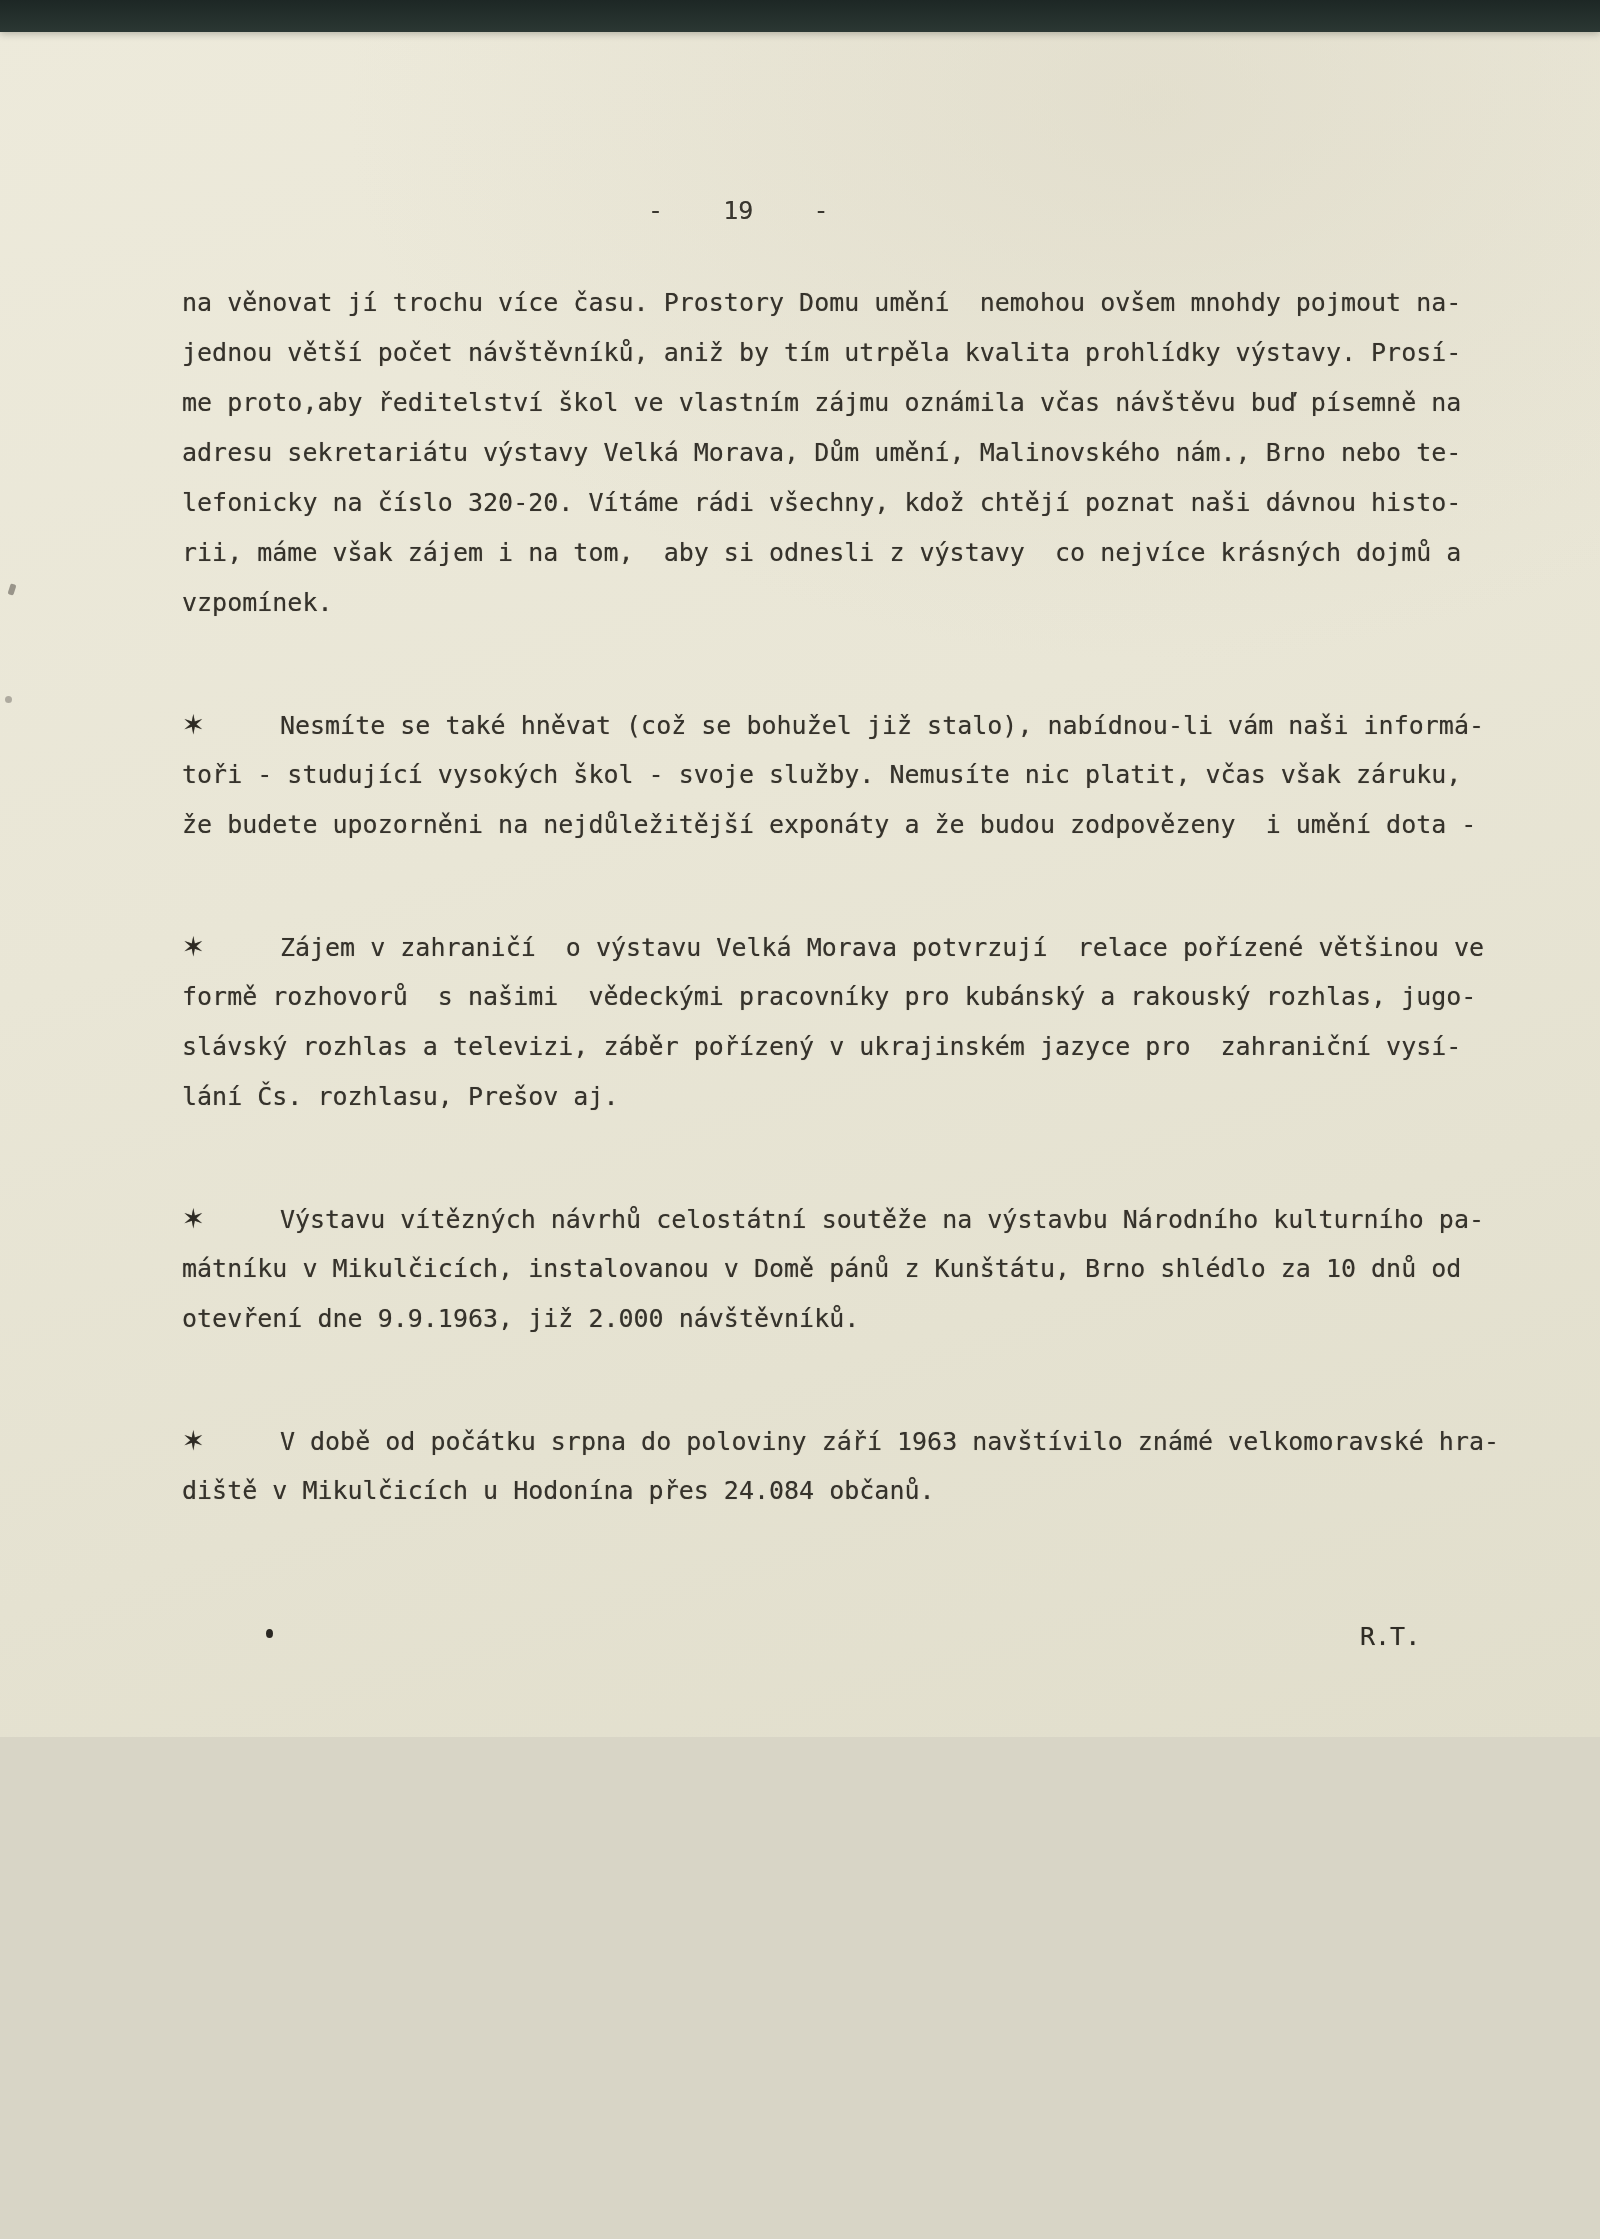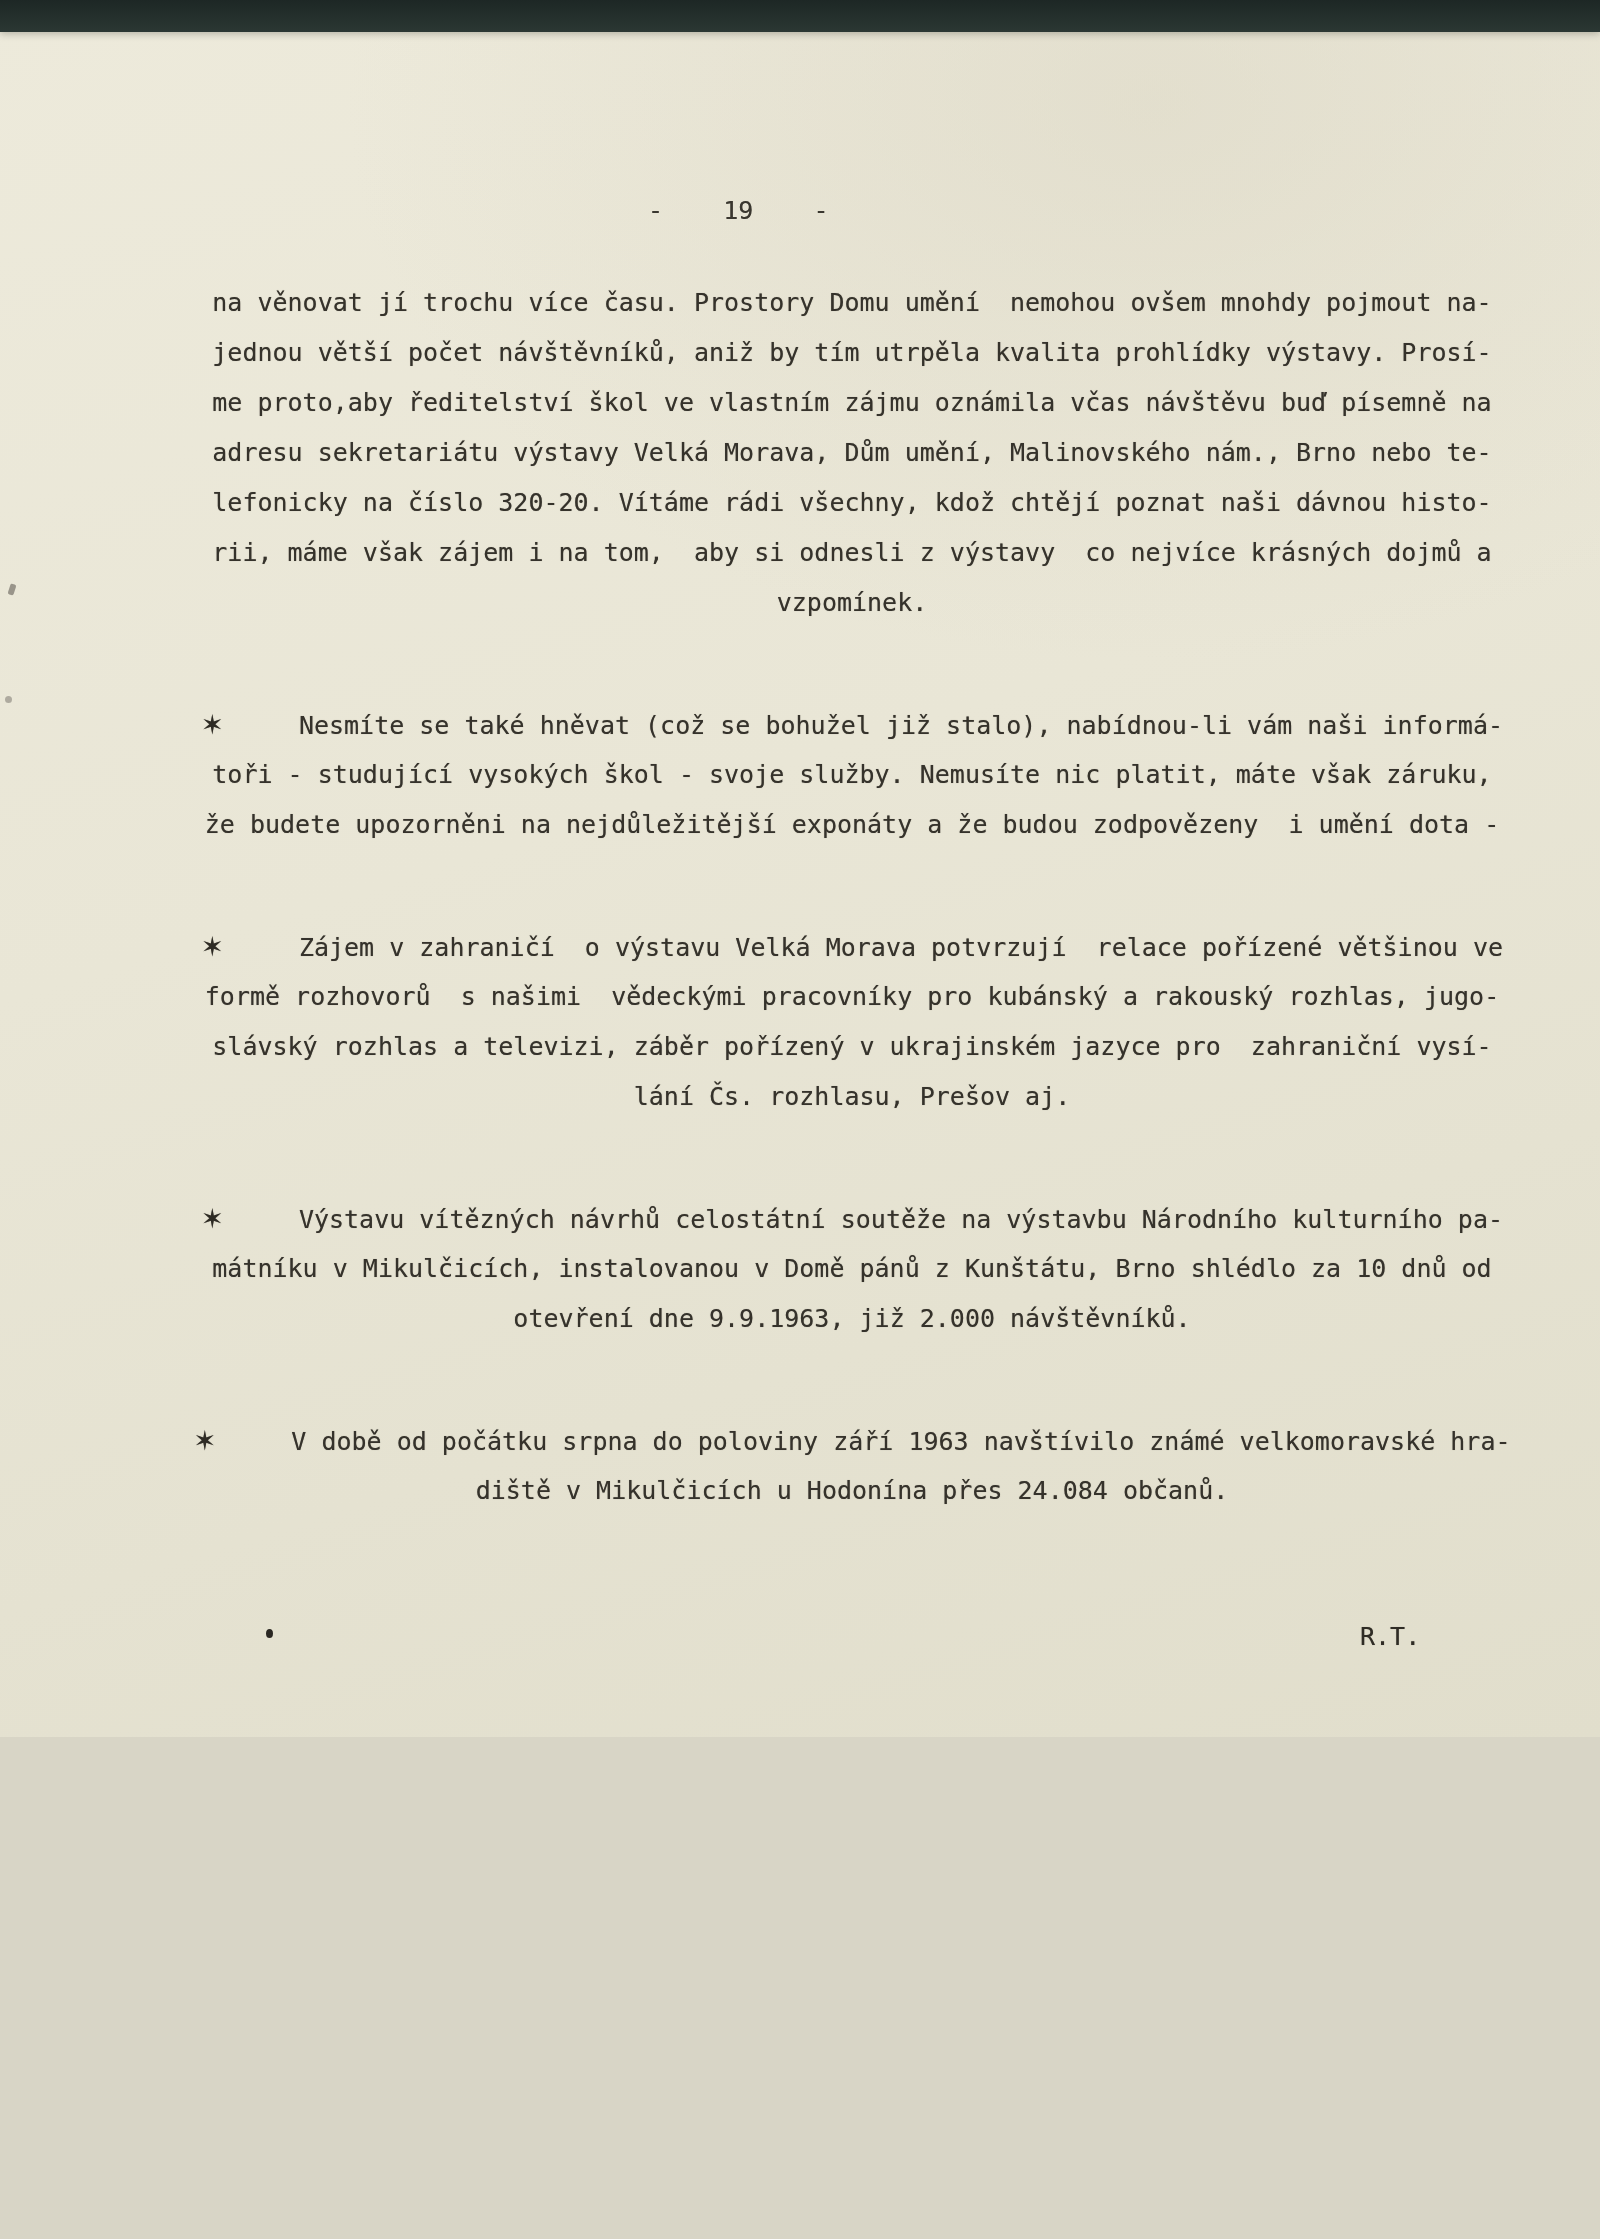--- a/index.html
+++ b/index.html
@@ -37,21 +37,20 @@
   .textcol {
     position: absolute; left: 182px; top: 278px; width: 1340px;
   }
   .para { margin: 0 0 72px 0; }
   .line {
     white-space: pre;
     height: 50px; line-height: 50px;
     font-size: 25px;
     color: #35322b;
     text-shadow: 0 0 0.7px rgba(48,44,36,0.50);
-    text-align: center;
   }
   .marker {
     font-family: "DejaVu Sans", "Liberation Sans", sans-serif;
     font-size: 27px;
     font-weight: bold;
     color: #2e2b24;
   }
   .signature {
     position: absolute; left: 1360px; top: 1620px;
     font-size: 25px; line-height: 34px;
@@ -83,21 +82,21 @@
         <div class="line">na věnovat jí trochu více času. Prostory Domu umění  nemohou ovšem mnohdy pojmout na-</div>
         <div class="line">jednou větší počet návštěvníků, aniž by tím utrpěla kvalita prohlídky výstavy. Prosí-</div>
         <div class="line">me proto,aby ředitelství škol ve vlastním zájmu oznámila včas návštěvu buď písemně na</div>
         <div class="line">adresu sekretariátu výstavy Velká Morava, Dům umění, Malinovského nám., Brno nebo te-</div>
         <div class="line">lefonicky na číslo 320-20. Vítáme rádi všechny, kdož chtějí poznat naši dávnou histo-</div>
         <div class="line">rii, máme však zájem i na tom,  aby si odnesli z výstavy  co nejvíce krásných dojmů a</div>
         <div class="line">vzpomínek.</div>
       </div>
       <div class="para">
         <div class="line"><span class="marker">✶</span>     Nesmíte se také hněvat (což se bohužel již stalo), nabídnou-li vám naši informá-</div>
-        <div class="line">toři - studující vysokých škol - svoje služby. Nemusíte nic platit, máte však záruku,</div>
+        <div class="line">toři - studující vysokých škol - svoje služby. Nemusíte nic platit, včas však záruku,</div>
         <div class="line">že budete upozorněni na nejdůležitější exponáty a že budou zodpovězeny  i umění dota -</div>
       </div>
       <div class="para">
         <div class="line"><span class="marker">✶</span>     Zájem v zahraničí  o výstavu Velká Morava potvrzují  relace pořízené většinou ve</div>
         <div class="line">formě rozhovorů  s našimi  vědeckými pracovníky pro kubánský a rakouský rozhlas, jugo-</div>
         <div class="line">slávský rozhlas a televizi, záběr pořízený v ukrajinském jazyce pro  zahraniční vysí-</div>
         <div class="line">lání Čs. rozhlasu, Prešov aj.</div>
       </div>
       <div class="para">
         <div class="line"><span class="marker">✶</span>     Výstavu vítězných návrhů celostátní soutěže na výstavbu Národního kulturního pa-</div>

